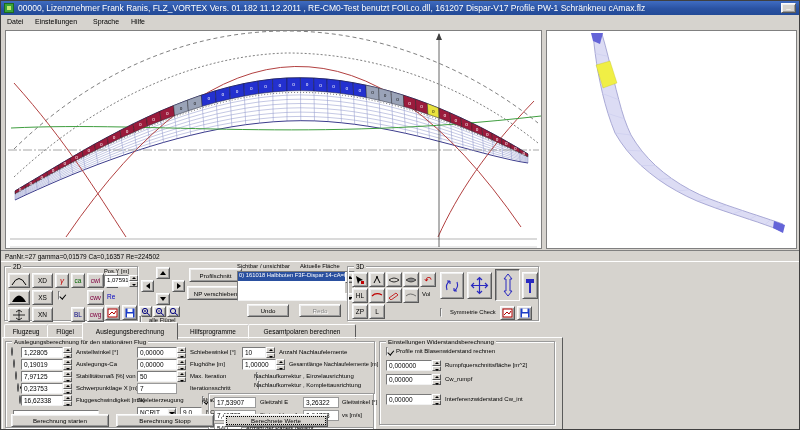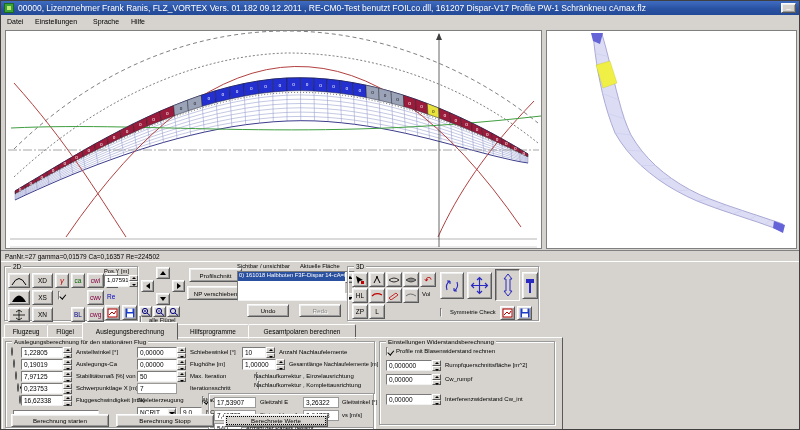--- a/index.html
+++ b/index.html
@@ -40,21 +40,21 @@
 </style>
 </head>
 <body>
 
 <div id="win">
 
   <div class="abs titlebar" style="left:0;top:0;width:800px;height:14px;">
     <div class="abs" style="left:3px;top:2px;width:10px;height:10px;background:#3aa33a;border:1px solid #1c6b1c;">
       <div class="abs" style="left:2px;top:2px;width:4px;height:4px;background:#bfe86f;"></div>
     </div>
-    <div class="abs lbl" style="left:17px;top:2px;font-size:8.5px;">00000, Lizenznehmer Frank Ranis, FLZ_VORTEX  Vers. 01.182 09.12.2011 , RE-CM0-Test benutzt FOILco.dll, 161207 Dispar-V17 Profile PW-1 Schränkneu cAmax.flz</div>
+    <div class="abs lbl" style="left:17px;top:2px;font-size:8.5px;">00000, Lizenznehmer Frank Ranis, FLZ_VORTEX  Vers. 01.182 11.12.2011 , RE-CM0-Test benutzt FOILco.dll, 161207 Dispar-V17 Profile PW-1 Schränkneu cAmax.flz</div>
     <div class="abs btn" style="left:780px;top:2px;width:15px;height:10px;font-size:8px;line-height:5px;">–</div>
   </div>
 
   <div class="abs" style="left:0;top:14px;width:800px;height:14px;background:#d6d3ce;">
     <span class="abs lbl" style="left:6px;top:3px;font-size:7px;">Datei</span>
     <span class="abs lbl" style="left:34px;top:3px;font-size:7px;">Einstellungen</span>
     <span class="abs lbl" style="left:92px;top:3px;font-size:7px;">Sprache</span>
     <span class="abs lbl" style="left:130px;top:3px;font-size:7px;">Hilfe</span>
   </div>
 

